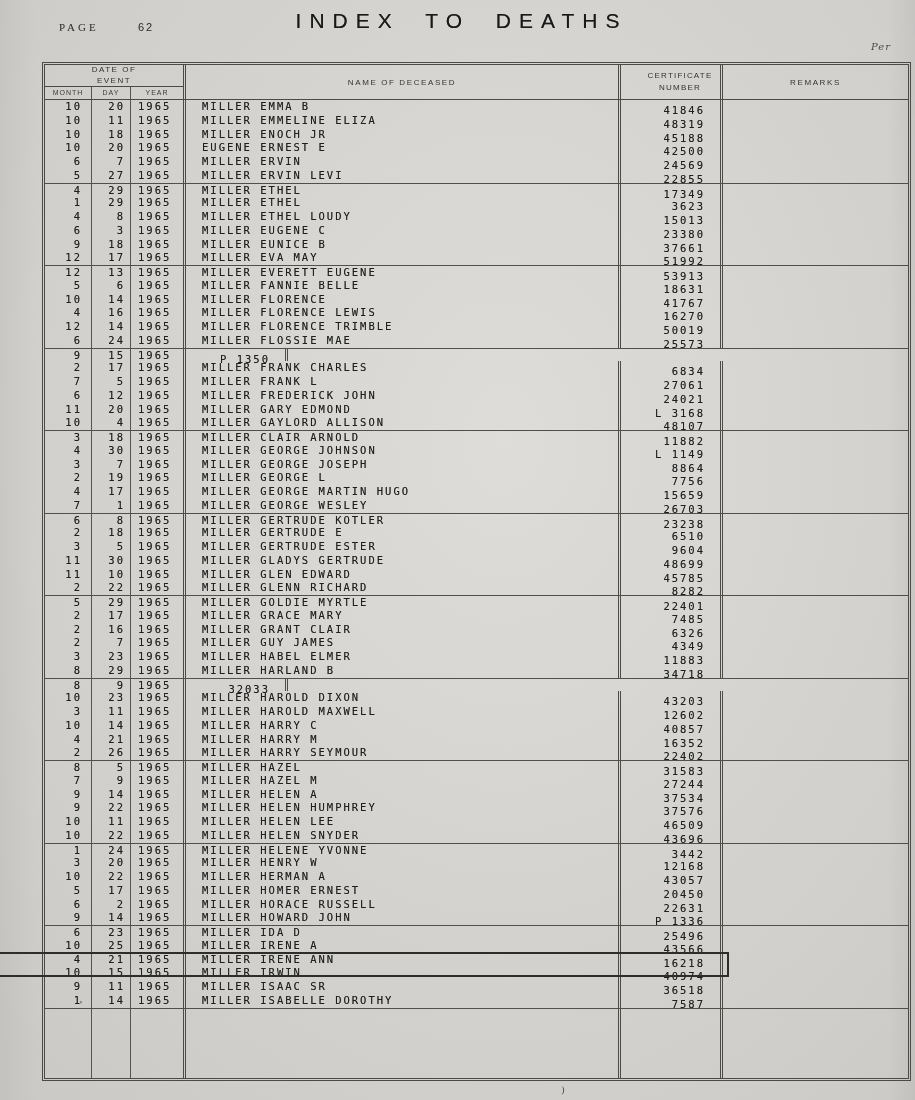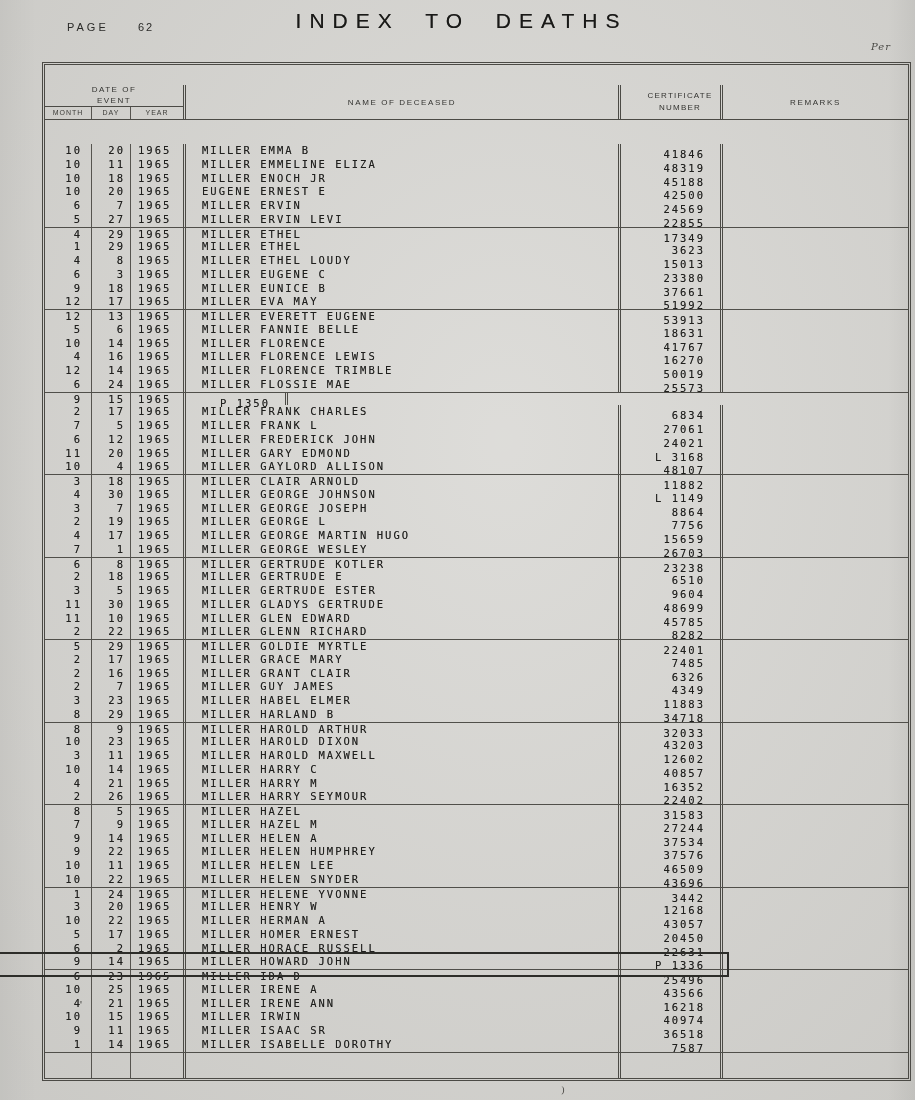--- a/index.html
+++ b/index.html
@@ -11,52 +11,52 @@
       linear-gradient(90deg, rgba(0,0,0,.04), rgba(0,0,0,0) 4%, rgba(0,0,0,0) 97%, rgba(0,0,0,.05));
     font-family:"Liberation Sans", sans-serif;
     color:#242422; overflow:hidden;
   }
   
   .title{
     position:absolute; top:9px; left:0; right:0; text-align:center;
     font-size:21px; font-weight:500; letter-spacing:8px; word-spacing:12px;
     color:#191917; text-shadow:0 0 .5px rgba(0,0,0,.55);margin-left:8px;
   }
-  .page-label{position:absolute; top:21px; left:67px; font-size:11px; letter-spacing:3px; color:#2a2a28;}
+  .page-label{position:absolute; top:21px; left:59px; font-size:11px; letter-spacing:3px; color:#2a2a28;font-family:Liberation Serif, serif;}
   .page-number{position:absolute; top:21px; left:138px; font-size:11px; letter-spacing:2px; color:#2a2a28;}
   .corner-mark{position:absolute; top:41px; left:871px; font-family:"DejaVu Serif", serif;
     font-style:italic; font-size:10px; color:#4a4a46; letter-spacing:1px;}
   
   .frame{
     position:absolute; left:42px; top:62px; width:869px; height:1019px;
     border:3px double #4b4a45; box-sizing:border-box;
     display:flex; flex-direction:column;
   }
-  .hdr{height:35px; border-bottom:1px solid #4b4a45; display:flex; box-sizing:border-box; flex:none;margin-top:20px;}
+  .hdr{height:35px; border-bottom:1px solid #4b4a45; display:flex; box-sizing:border-box; flex:none;}
   .hdr-date{width:138px; flex:none; display:flex; flex-direction:column; box-sizing:border-box;}
   .hdr-date-top{flex:1; display:flex; align-items:center; justify-content:center;}
   .hdr-date-top span{display:inline-block; width:60px; text-align:center;
     font-size:8px; line-height:1.3; letter-spacing:1.5px; color:#333330;}
   .hdr-date-sub{height:13px; flex:none; border-top:1px solid #4b4a45; display:flex; box-sizing:border-box;}
   .hdr-sub-cell{font-size:7px; letter-spacing:1px; color:#3c3c38; text-align:center;
     box-sizing:border-box; line-height:12px; overflow:hidden;}
   .hs-month{width:47px; border-right:1px solid #56544f;}
   .hs-day{width:39px; border-right:1px solid #56544f;}
   .hs-year{width:52px;}
   .hdr-name{width:435px; flex:none; border-left:3px double #4b4a45; box-sizing:border-box;
     display:flex; align-items:center; justify-content:center;
     font-size:8px; letter-spacing:1.6px; color:#333330;}
   .hdr-cert{width:102px; flex:none; border-left:3px double #4b4a45; box-sizing:border-box;
     display:flex; flex-direction:column; align-items:center; justify-content:center;
     font-size:8px; letter-spacing:1.2px; color:#333330; line-height:1.45;padding-left:19px;}
   .hdr-remarks{flex:1; border-left:3px double #4b4a45; box-sizing:border-box;
     display:flex; align-items:center; justify-content:center;
     font-size:8px; letter-spacing:1.6px; color:#333330;}
   
-  .tbody{flex:1; display:flex; flex-direction:column;margin-top:24px;}
+  .tbody{flex:1; display:flex; flex-direction:column;}
   .row{height:13.75px; flex:none; display:flex; box-sizing:border-box;}
   .row.group{border-top:1px solid #504f4a;}
   .cell{box-sizing:border-box; font-family:"DejaVu Sans Mono", monospace;
     font-size:10.5px; line-height:13.6px; letter-spacing:2px; color:#1f1f1d;
     white-space:nowrap; text-shadow:0 0 .4px rgba(0,0,0,.45);}
   .c-month{width:47px; flex:none; text-align:right; padding-right:9px; border-right:1px solid #56544f;}
   .c-day{width:39px; flex:none; text-align:right; padding-right:5px; border-right:1px solid #56544f;}
   .c-year{width:52px; flex:none; padding-left:7px;}
   .c-name{width:435px; flex:none; border-left:3px double #4b4a45; padding-left:16px; overflow:hidden;}
   .c-cert{width:102px; flex:none; border-left:3px double #4b4a45; text-align:right;
@@ -437,21 +437,20 @@
           <div class="cell c-day">29</div>
           <div class="cell c-year">1965</div>
           <div class="cell c-name">MILLER HARLAND B</div>
           <div class="cell c-cert">34718</div>
           <div class="cell c-remarks"></div>
         </div>
         <div class="row group">
           <div class="cell c-month">8</div>
           <div class="cell c-day">9</div>
           <div class="cell c-year">1965</div>
-          <div class="cell c-name">MILLER HAROLD ARTHUR</div>
           <div class="cell c-cert">32033</div>
           <div class="cell c-remarks"></div>
         </div>
         <div class="row">
           <div class="cell c-month">10</div>
           <div class="cell c-day">23</div>
           <div class="cell c-year">1965</div>
           <div class="cell c-name">MILLER HAROLD DIXON</div>
           <div class="cell c-cert">43203</div>
           <div class="cell c-remarks"></div>

